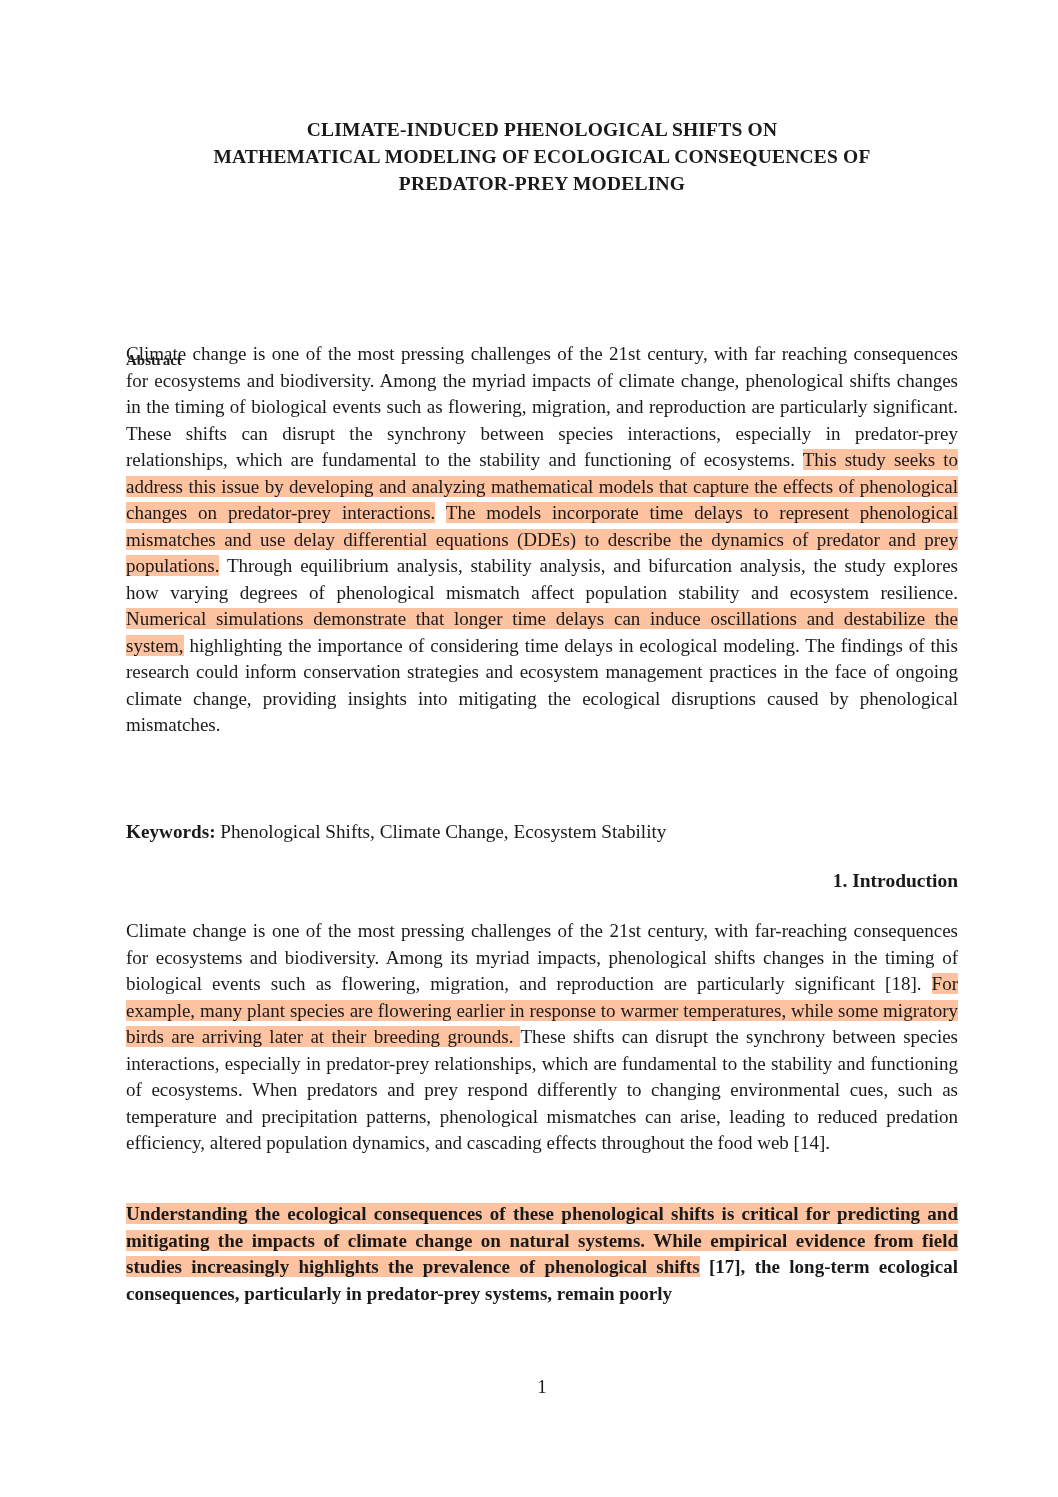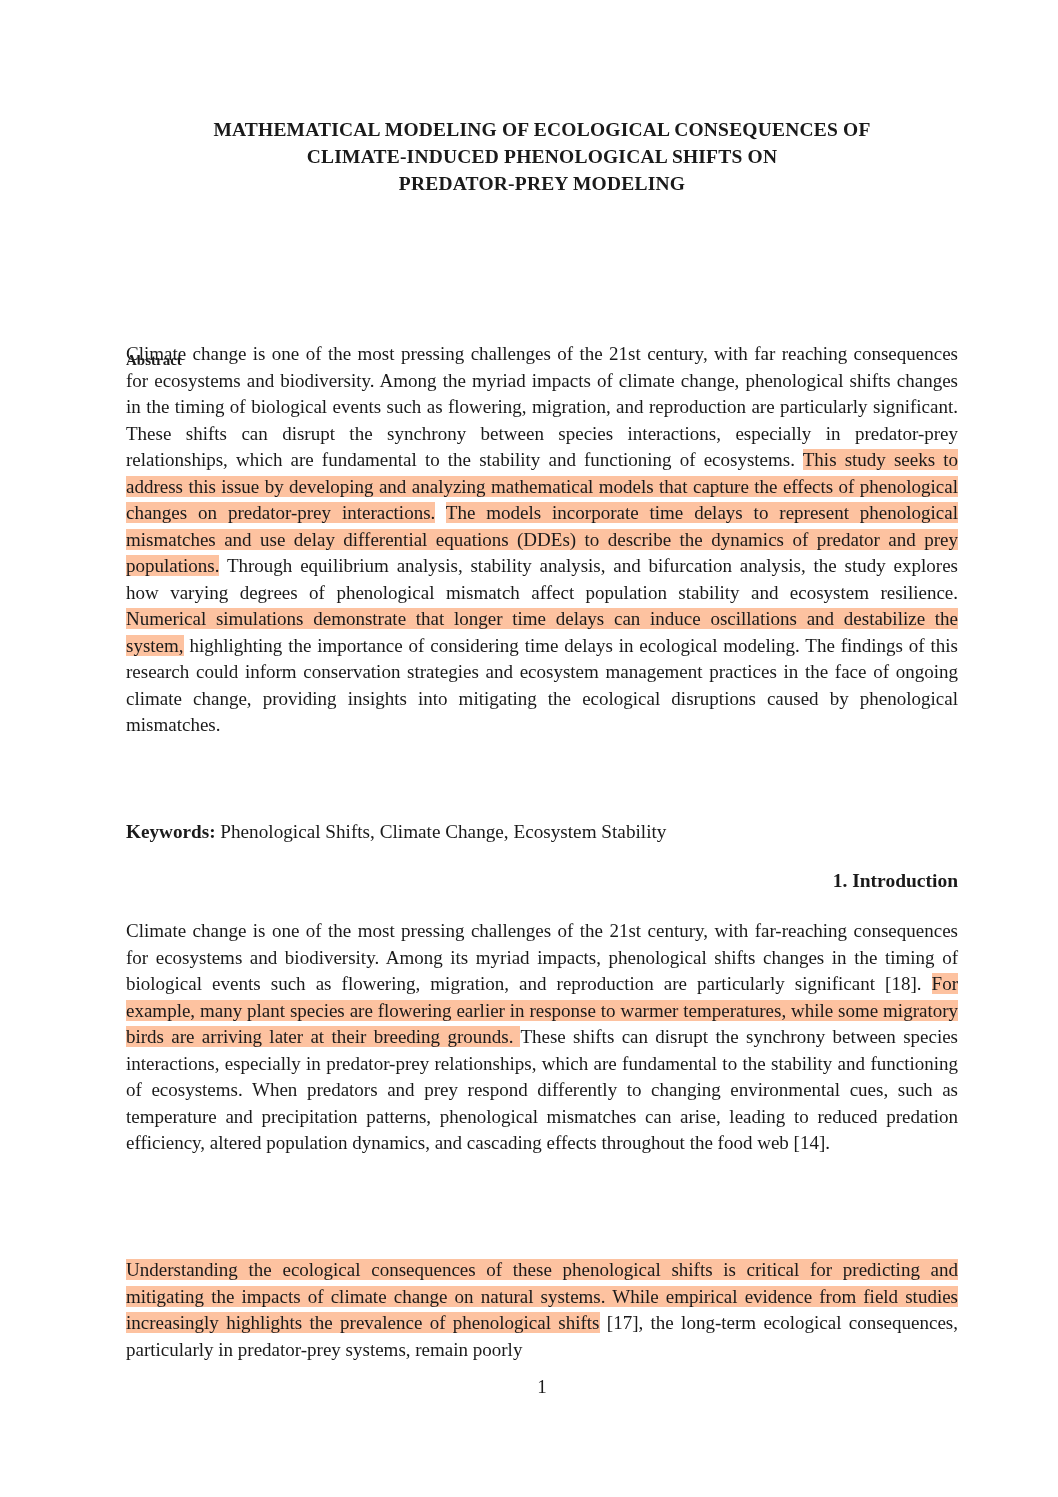--- a/index.html
+++ b/index.html
@@ -19,40 +19,40 @@
   .sec { position: absolute; left: 126px; width: 832px; top: 867px; text-align: right;
          font-weight: bold; font-size: 19.5px; line-height: 27px; }
   .pnum { position: absolute; left: 126px; width: 832px; top: 1376px; text-align: center; font-size: 19px; }
 </style>
 </head>
 <body>
 
 <div class="page">
 
   <div class="title">
+    <div>CLIMATE-INDUCED PHENOLOGICAL SHIFTS ON</div>
     <div>MATHEMATICAL MODELING OF ECOLOGICAL CONSEQUENCES OF</div>
-    <div>CLIMATE-INDUCED PHENOLOGICAL SHIFTS ON</div>
     <div>PREDATOR-PREY MODELING</div>
   </div>
 
   <div class="abs-head">Abstract</div>
 
   <div class="body-text" style="top:341px;">
     <span>Climate change is one of the most pressing challenges of the 21st century, with far reaching consequences for ecosystems and biodiversity. Among the myriad impacts of climate change, phenological shifts changes in the timing of biological events such as flowering, migration, and reproduction are particularly significant. These shifts can disrupt the synchrony between species interactions, especially in predator-prey relationships, which are fundamental to the stability and functioning of ecosystems. </span><span class="hl">This study seeks to address this issue by develop­ing and analyzing mathematical models that capture the effects of phenological changes on predator-prey interactions.</span><span> </span><span class="hl">The models incorporate time delays to represent phenological mismatches and use delay differential equations (DDEs) to describe the dynamics of preda­tor and prey populations.</span><span> Through equilibrium analysis, stability analysis, and bifurcation analysis, the study explores how varying degrees of phenological mismatch affect popula­tion stability and ecosystem resilience. </span><span class="hl">Numerical simulations demonstrate that longer time delays can induce oscillations and destabilize the system,</span><span> highlighting the importance of considering time delays in ecological modeling. The findings of this research could inform conservation strategies and ecosystem management practices in the face of ongoing climate change, providing insights into mitigating the ecological disruptions caused by phenological mismatches.</span>
   </div>
 
   <div class="kw">
     <b>Keywords:</b>
     <span>Phenological Shifts, Climate Change, Ecosystem Stability</span>
   </div>
 
   <div class="sec">1.  Introduction</div>
 
   <div class="body-text" style="top:918px;">
     <span>Climate change is one of the most pressing challenges of the 21st century, with far-reaching consequences for ecosystems and biodiversity. Among its myriad impacts, phenological shifts changes in the timing of biological events such as flowering, migration, and reproduction are particularly significant [18]. </span><span class="hl">For example, many plant species are flowering earlier in response to warmer temperatures, while some migratory birds are arriving later at their breeding grounds. </span><span> These shifts can disrupt the synchrony between species interactions, especially in predator-prey relationships, which are fundamental to the stability and functioning of ecosystems. When predators and prey respond differently to changing environmental cues, such as temperature and precipitation patterns, phenological mismatches can arise, leading to reduced predation efficiency, altered population dynamics, and cascading effects through­out the food web [14].</span>
   </div>
 
-  <div class="body-text" style="top:1257px;">
+  <div class="body-text" style="top:1201px;font-weight:bold;">
     <span class="hl">Understanding the ecological consequences of these phenological shifts is critical for pre­dicting and mitigating the impacts of climate change on natural systems. While empirical evidence from field studies increasingly highlights the prevalence of phenological shifts</span><span> [17], the long-term ecological consequences, particularly in predator-prey systems, remain poorly</span>
   </div>
 
   <div class="pnum">1</div>
 </div>
 
 </body></html>

